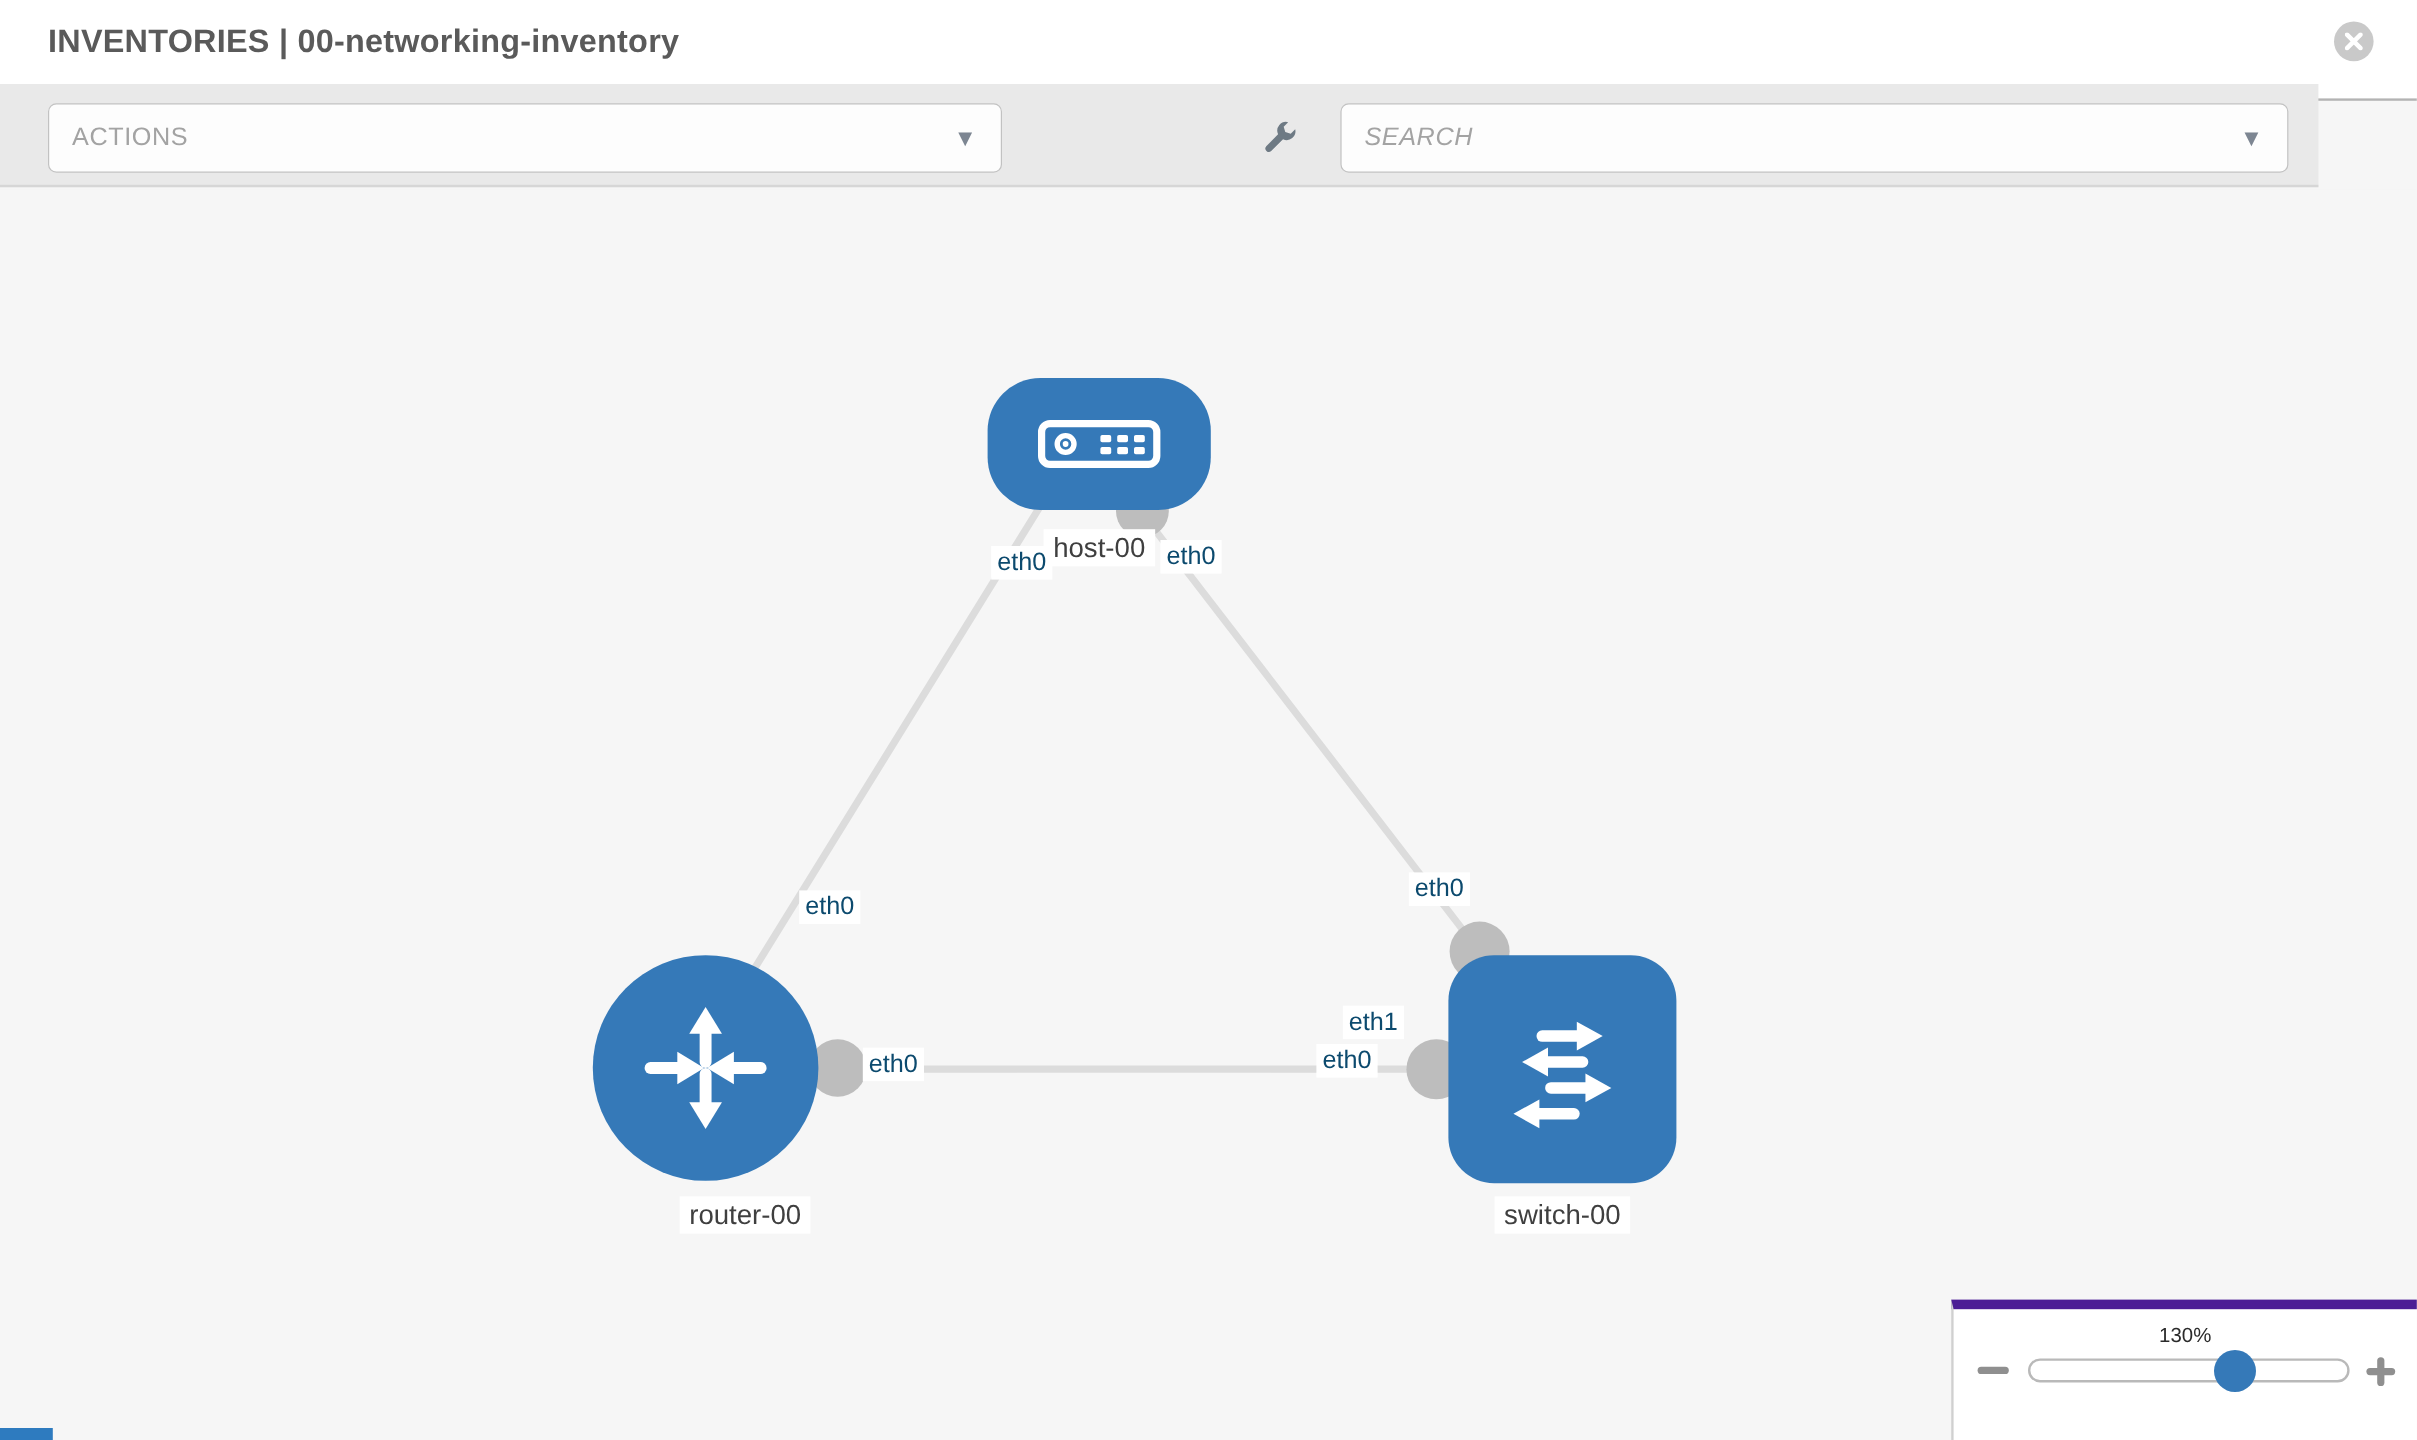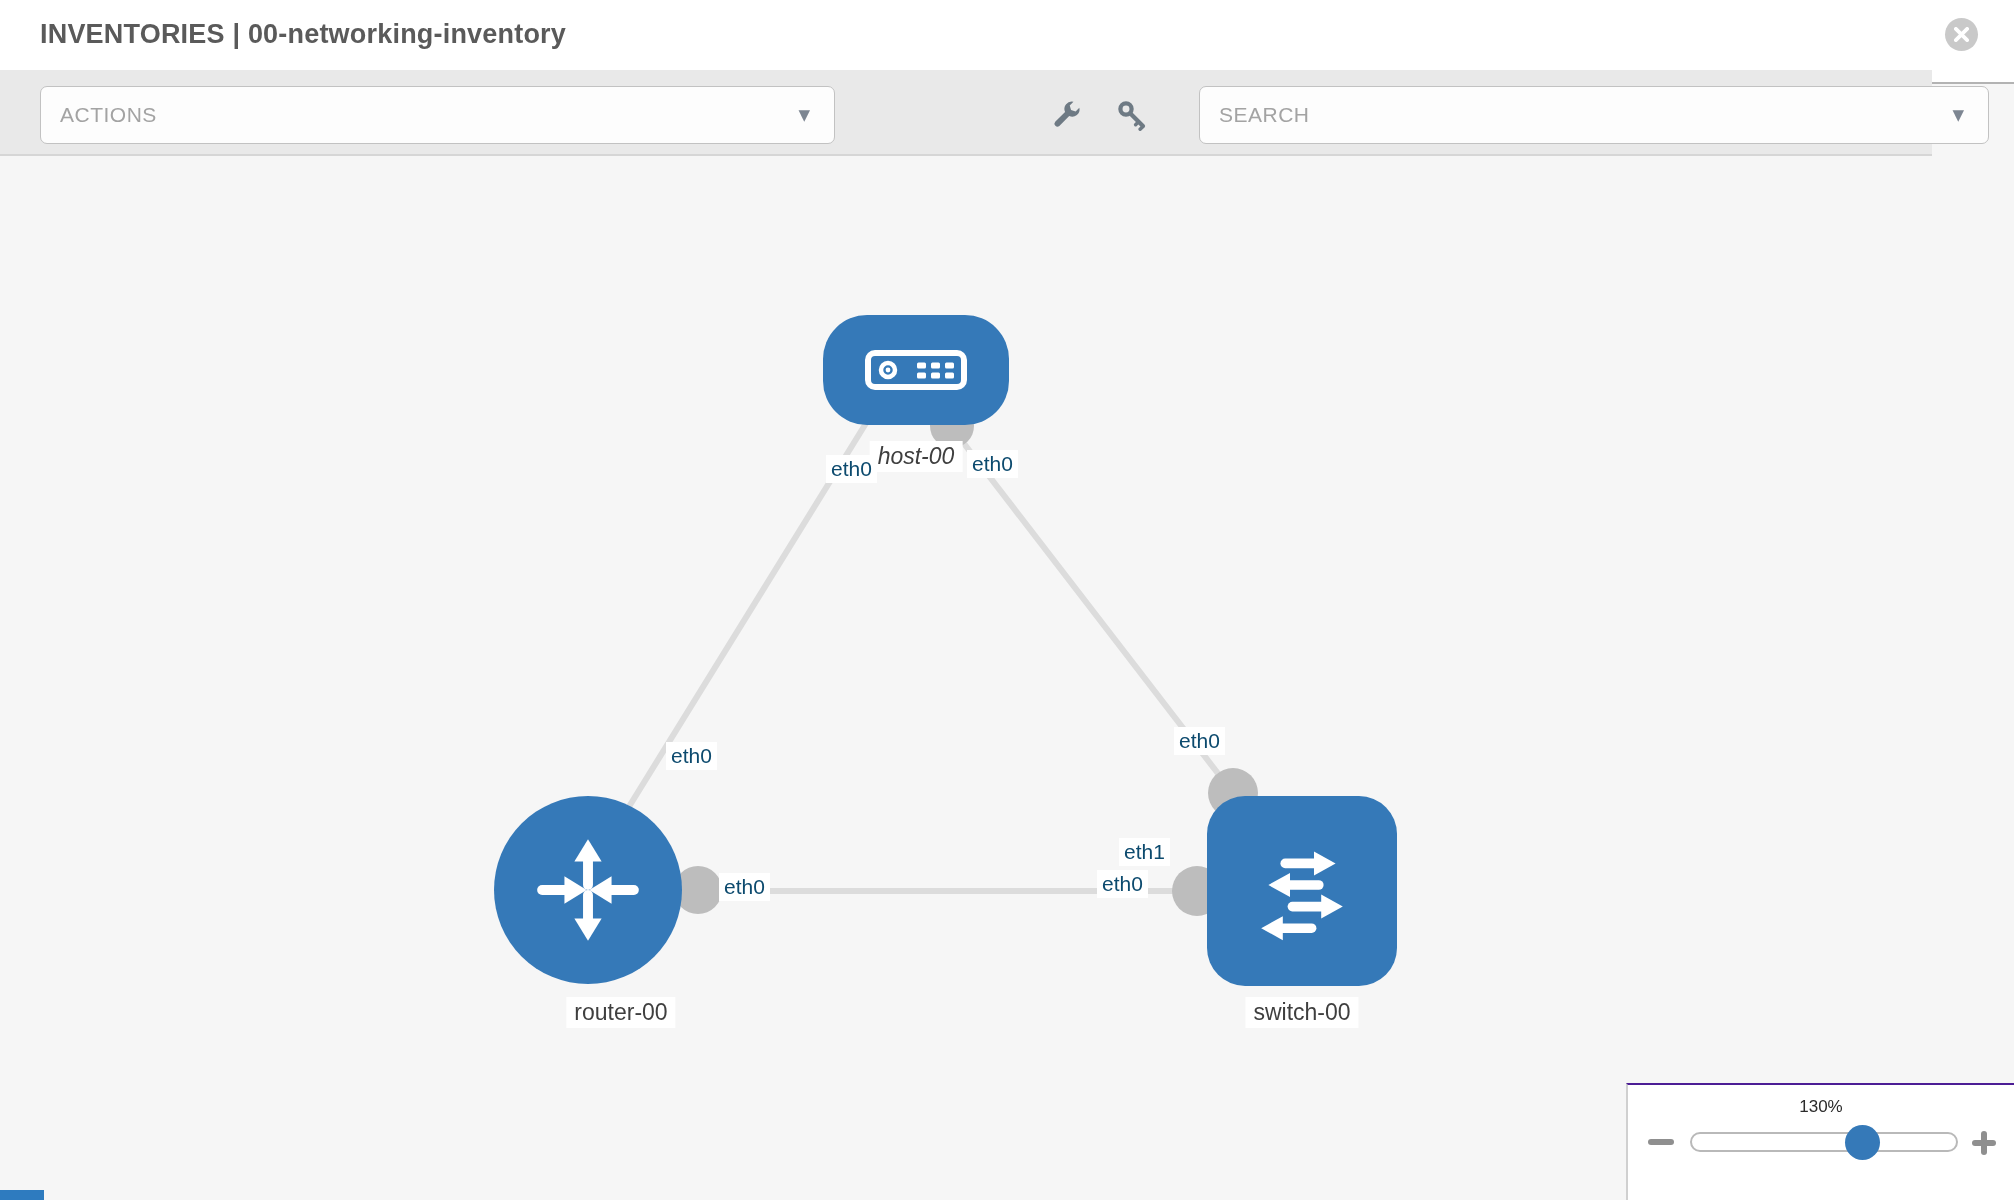--- a/index.html
+++ b/index.html
@@ -11,38 +11,38 @@
   .page-title { position:absolute; left:40px; top:0; height:68px; line-height:68px; font-size:27px; font-weight:bold; color:#5a5a5a; letter-spacing:.2px; }
   .close-btn { position:absolute; left:1945px; top:18px; width:33px; height:33px; border-radius:50%; background:#c9c9c9; display:flex; align-items:center; justify-content:center; cursor:pointer; }
   .close-btn svg { width:15px; height:15px; }
 
   
   .toolbar { position:absolute; left:0; top:70px; width:1932px; height:86px; background:#e9e9e9; border-bottom:2px solid #d6d6d6; }
   .select-box { position:absolute; top:16px; height:58px; background:#fdfdfd; border:1px solid #c2c2c2; border-radius:7px; }
   .select-box .sel-label { position:absolute; left:19px; top:0; height:56px; line-height:56px; font-size:21px; color:#a3a3a3; letter-spacing:.5px; }
   .select-box .chevron { position:absolute; right:24px; top:0; height:56px; line-height:56px; font-family:"DejaVu Sans",sans-serif; font-size:15px; color:#7d8692; }
   .actions-box { left:40px; width:795px; }
-  .search-box { left:1199px; width:790px; }
+  .search-box { left:1117px; width:790px;font-style:italic; }
   .tool-icon { position:absolute; top:29px; width:32px; height:32px; }
   .wrench-icon { left:1050px; }
   .key-icon { left:1116px; }
 
   
   .canvas { position:absolute; left:0; top:158px; width:2014px; height:1042px; background:#f6f6f6; }
   .edges { position:absolute; left:0; top:0; width:2014px; height:1042px; }
   .bubble { position:absolute; border-radius:50%; background:#bdbdbd; }
   .node { position:absolute; background:#3579b8; display:flex; align-items:center; justify-content:center; cursor:pointer; }
   .node-host { left:823px; top:157px; width:186px; height:110px; border-radius:44px; }
   .node-router { left:494px; top:638px; width:188px; height:188px; border-radius:50%; }
   .node-switch { left:1207px; top:638px; width:190px; height:190px; border-radius:38px; }
   .node-label { position:absolute; background:#ffffff; color:#3f3f3f; font-size:23px; padding:2px 8px; white-space:nowrap; transform:translateX(-50%); }
   .if-label { position:absolute; background:#ffffff; color:#0c4a6e; font-size:21px; padding:2px 5px; white-space:nowrap; }
 
   
-  .zoom-panel { position:absolute; left:1626px; top:1083px; width:388px; height:117px; background:#ffffff; border-left:2px solid #d0d0d0; border-top:2px solid #4c1d95; }
+  .zoom-panel { position:absolute; left:1626px; top:1083px; width:388px; height:117px; background:#ffffff; border-left:2px solid #d0d0d0; border-top:8px solid #4c1d95; }
   .zoom-value { position:absolute; left:0; top:12px; width:100%; text-align:center; font-size:17px; color:#2b2b2b; }
   .zoom-minus { position:absolute; left:1648px; top:1139px; width:26px; height:6px; border-radius:3px; background:#8f8f8f; cursor:pointer; }
   .zoom-plus { position:absolute; left:1972px; top:1131px; width:24px; height:24px; cursor:pointer; }
   .zoom-plus::before { content:""; position:absolute; left:0; top:9px; width:24px; height:6px; border-radius:3px; background:#8f8f8f; }
   .zoom-plus::after { content:""; position:absolute; left:9px; top:0; width:6px; height:24px; border-radius:3px; background:#8f8f8f; }
   .zoom-track { position:absolute; left:1690px; top:1132px; width:268px; height:20px; background:#ffffff; border:2px solid #b9b9b9; border-radius:11px; cursor:pointer; }
   .zoom-handle { position:absolute; left:1845px; top:1125px; width:35px; height:35px; border-radius:50%; background:#3579b8; cursor:pointer; }
 
   .blue-strip { position:absolute; left:0; top:1190px; width:44px; height:10px; background:#2e7bbf; }
 </style>
@@ -135,21 +135,21 @@
         <line x1="64" y1="45" x2="38" y2="45"></line>
         <polygon points="22,45 40,35 40,55" stroke="none"></polygon>
         <line x1="42" y1="63" x2="68" y2="63"></line>
         <polygon points="84,63 66,53 66,73" stroke="none"></polygon>
         <line x1="58" y1="81" x2="32" y2="81"></line>
         <polygon points="16,81 34,71 34,91" stroke="none"></polygon>
       </g>
     </svg>
   </div>
 
-  <div class="node-label" style="left:916px; top:283px;font-style:italic;">host-00</div>
+  <div class="node-label" style="left:916px; top:283px;">host-00</div>
   <div class="node-label" style="left:588px; top:839px;margin-left:33px;">router-00</div>
   <div class="node-label" style="left:1302px; top:839px;">switch-00</div>
 
   <div class="if-label" style="left:826px; top:297px;">eth0</div>
   <div class="if-label" style="left:967px; top:292px;">eth0</div>
   <div class="if-label" style="left:666px; top:584px;">eth0</div>
   <div class="if-label" style="left:1174px; top:569px;">eth0</div>
   <div class="if-label" style="left:719px; top:715px;">eth0</div>
   <div class="if-label" style="left:1097px; top:712px; z-index:1;">eth0</div>
   <div class="if-label" style="left:1119px; top:680px; z-index:2;">eth1</div>

